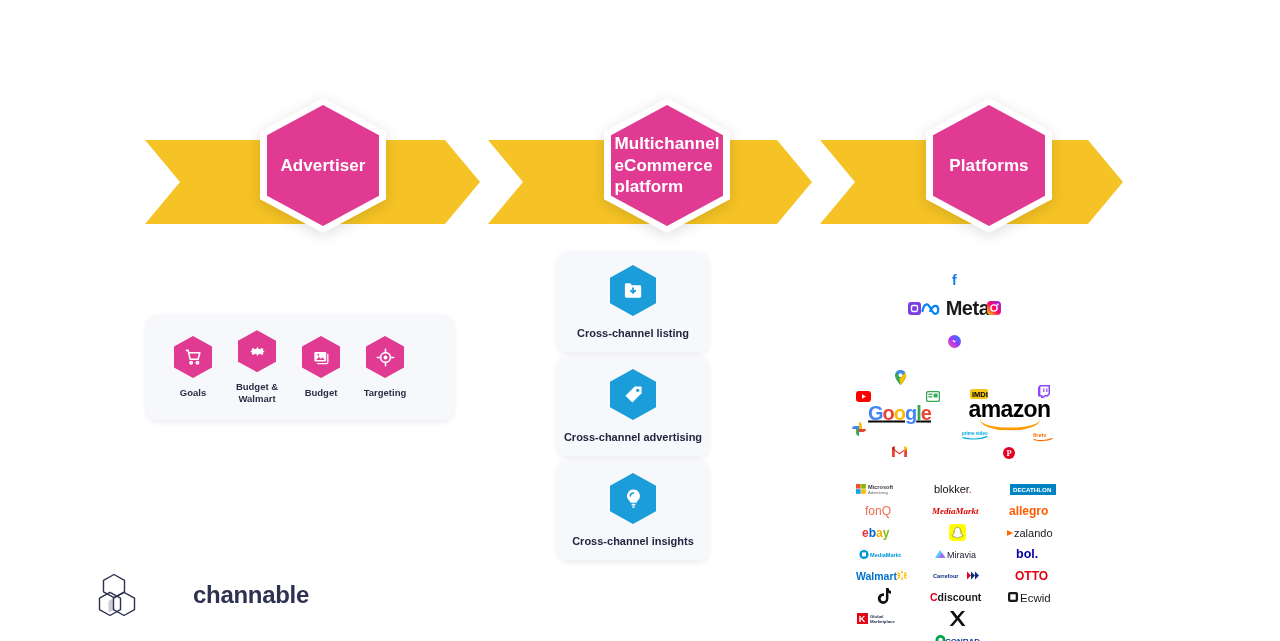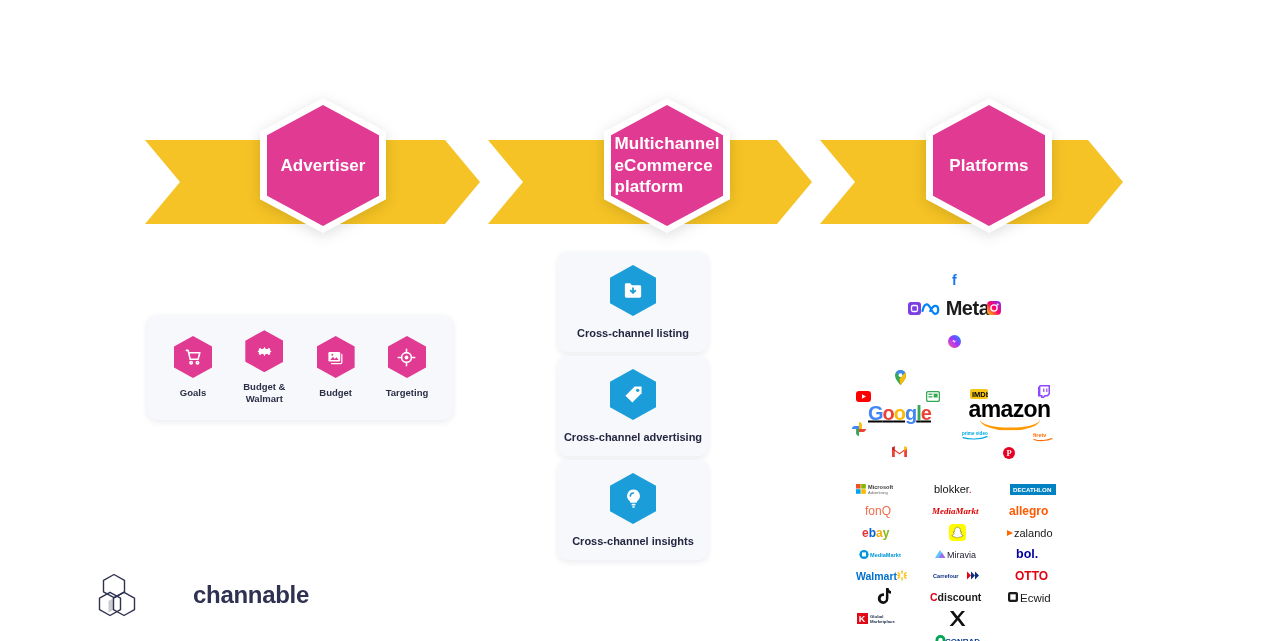--- a/index.html
+++ b/index.html
@@ -49,21 +49,21 @@
   #hex-platform   { left: 570px; }
   #hex-platforms  { left: 892px; }
 
   
   .card {
     position: absolute; background: #F7F8FC; border-radius: 10px;
     box-shadow: 0 2px 6px rgba(25,35,80,.09);
   }
   #advertiser-card {
     left: 147px; top: 315px; width: 306px; height: 105px;
-    display: flex; align-items: center; justify-content: space-between;
+    display: flex; align-items: center; justify-content: flex-start;
     padding: 0 14px;
   }
   .feature { width: 64px; display: flex; flex-direction: column; align-items: center; }
   .feat-hex {
     width: 38px; height: 42px; background: #E03A92;
     clip-path: polygon(50% 0%, 100% 25%, 100% 75%, 50% 100%, 0 75%, 0 25%);
     display: flex; align-items: center; justify-content: center;
     margin-bottom: 9px;
   }
   .feat-hex svg { width: 19px; height: 19px; fill: #fff; }

